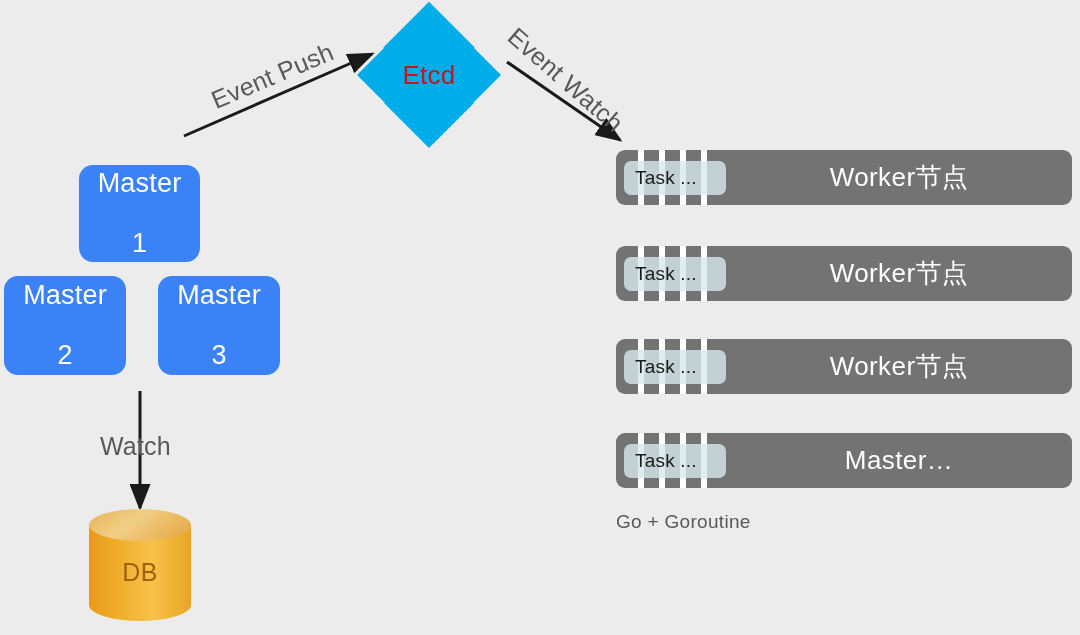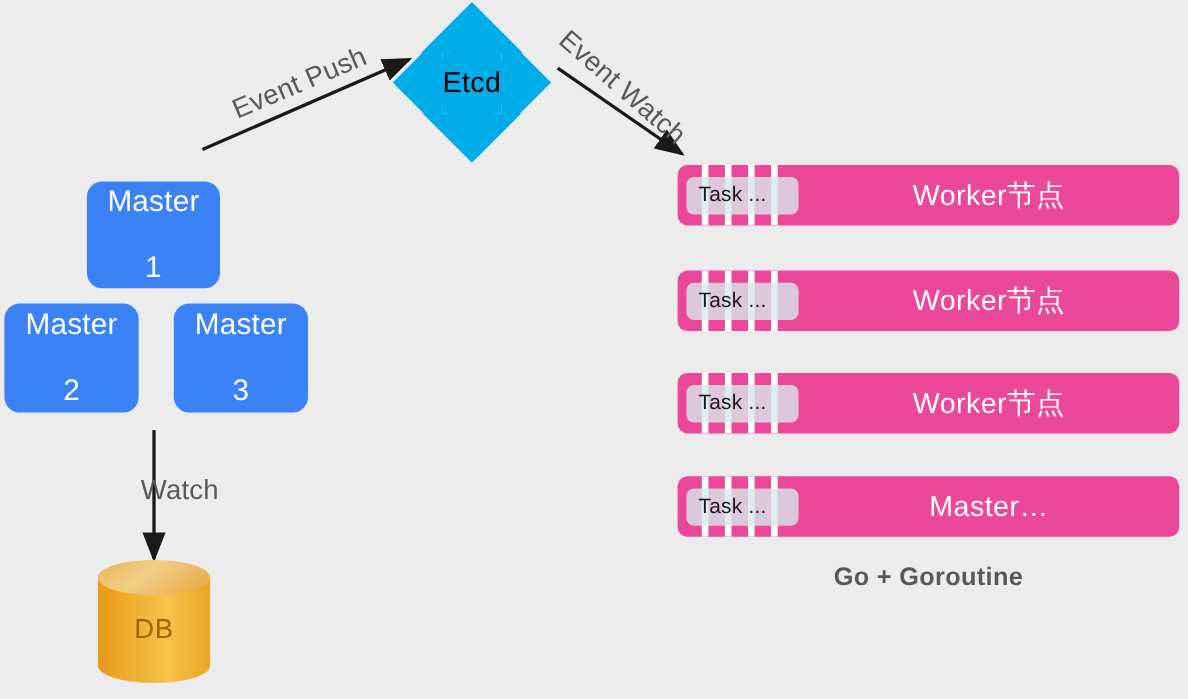--- a/index.html
+++ b/index.html
@@ -51,21 +51,21 @@
   }
   #etcd-label {
     position: absolute;
     left: 0;
     top: 0;
     width: 146px;
     height: 148px;
     display: flex;
     align-items: center;
     justify-content: center;
-    color: #000000;
+    color: #b91c1c;
     font-size: 26px;
     letter-spacing: 0.3px;
   }
 
   
   .svg-layer {
     position: absolute;
     left: 0;
     top: 0;
     width: 1080px;
@@ -88,21 +88,20 @@
   }
   #label-event-watch {
     left: 521px;
     top: 22px;
     transform: rotate(41deg);
     transform-origin: left top;
   }
   #label-watch {
     left: 100px;
     top: 432px;
-    margin-left: 28px;
   }
 
   
   #db-node {
     position: absolute;
     left: 88px;
     top: 508px;
     width: 104px;
     height: 114px;
   }
@@ -121,21 +120,21 @@
     box-sizing: border-box;
     letter-spacing: 0.5px;
   }
 
   
   .worker-row {
     position: absolute;
     left: 616px;
     width: 456px;
     height: 55px;
-    background: #ec4899;
+    background: #737373;
     border-radius: 9px;
     overflow: hidden;
   }
   .worker-stripes {
     position: absolute;
     left: 0;
     top: 0;
     height: 100%;
     width: 110px;
   }
@@ -185,25 +184,23 @@
   #worker-row-0 { top: 150px; }
   #worker-row-1 { top: 246px; }
   #worker-row-2 { top: 339px; }
   #worker-row-3 { top: 433px; }
 
   #workers-caption {
     position: absolute;
     left: 616px;
     top: 511px;
     width: 456px;
-    text-align: center;
     color: #595959;
-    font-size: 23px;
+    font-size: 19px;
     letter-spacing: 0.3px;
-    font-weight: bold;
   }
 </style>
 </head>
 <body>
 
 <div id="canvas">
 
   <svg class="svg-layer" viewBox="0 0 1080 635" width="1080" height="635">
     <defs>
       <marker id="arrowhead" markerWidth="9" markerHeight="7" refX="8" refY="3.5" orient="auto" markerUnits="strokeWidth">

